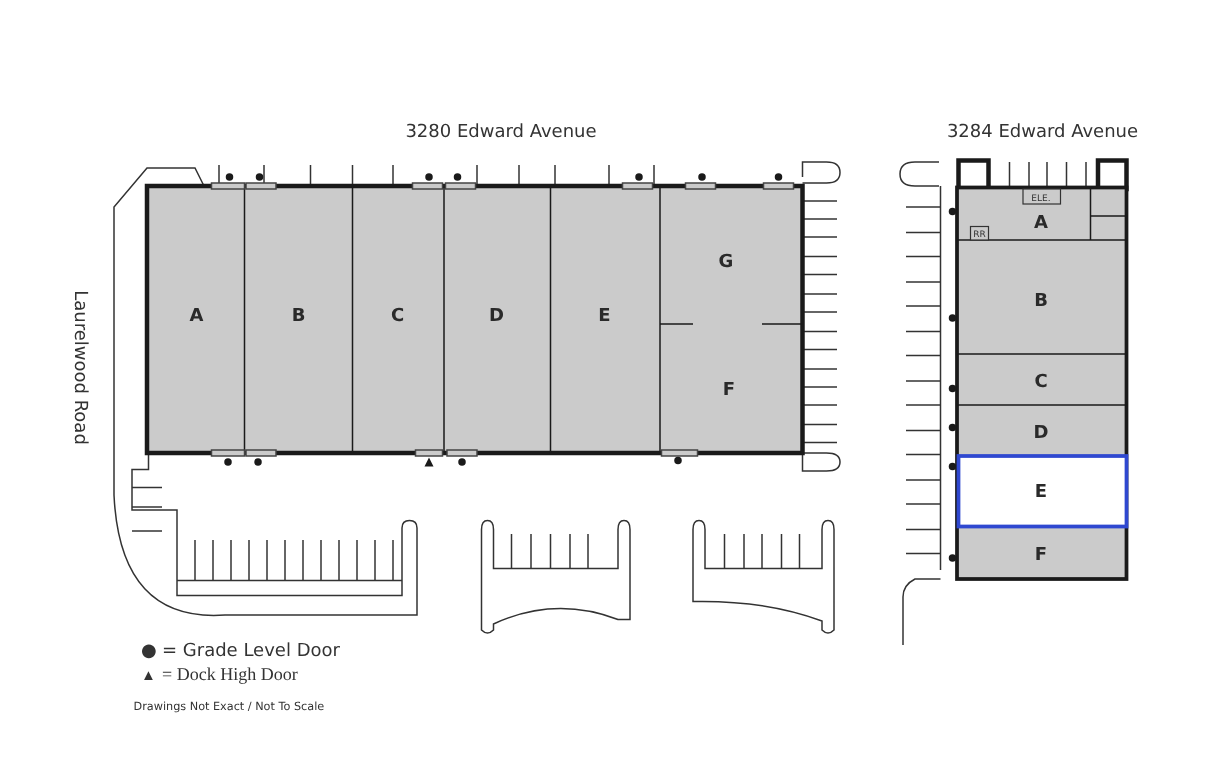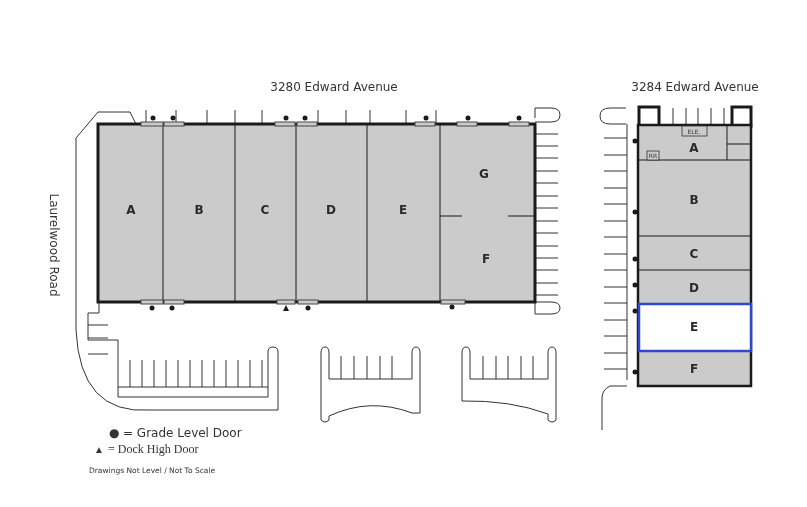--- a/index.html
+++ b/index.html
@@ -220,19 +220,19 @@
     <text class="unit" x="694" y="258" text-anchor="middle">C</text>
     <rect class="unit-hit" x="639" y="271" width="112" height="33" fill="transparent"></rect>
     <text class="unit" x="694" y="292" text-anchor="middle">D</text>
     <rect class="unit-hit" x="640" y="305" width="110" height="45" fill="transparent"></rect>
     <text class="unit" x="694" y="331" text-anchor="middle">E</text>
     <rect class="unit-hit" x="639" y="352" width="112" height="33" fill="transparent"></rect>
     <text class="unit" x="694" y="373" text-anchor="middle">F</text>
   </g>
 </svg>
 
-<div class="legend" style="top:426px;margin-left:15px;">
+<div class="legend" style="top:426px;">
   <span class="sym">●</span><span>= Grade Level Door</span>
 </div>
 <div class="legend" style="top:442px;font-family:Liberation Serif, serif;">
   <span class="sym" style="font-size:10px;">▲</span><span>= Dock High Door</span>
 </div>
-<div class="note">Drawings Not Level / Not To Scale</div>
+<div class="note">Drawings Not Exact / Not To Scale</div>
 
 </body></html>

